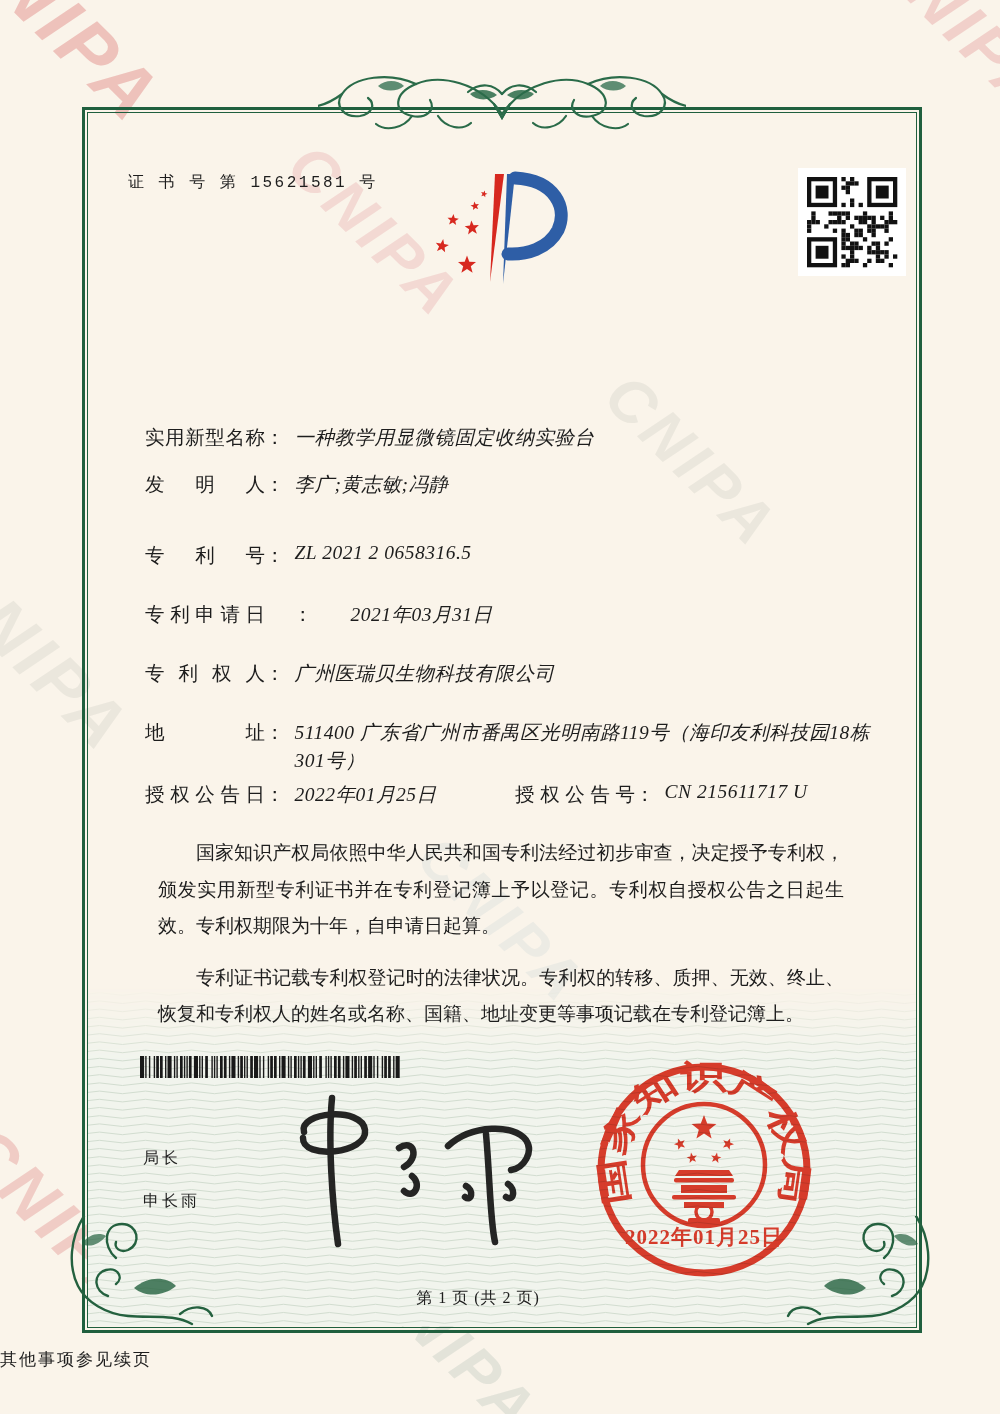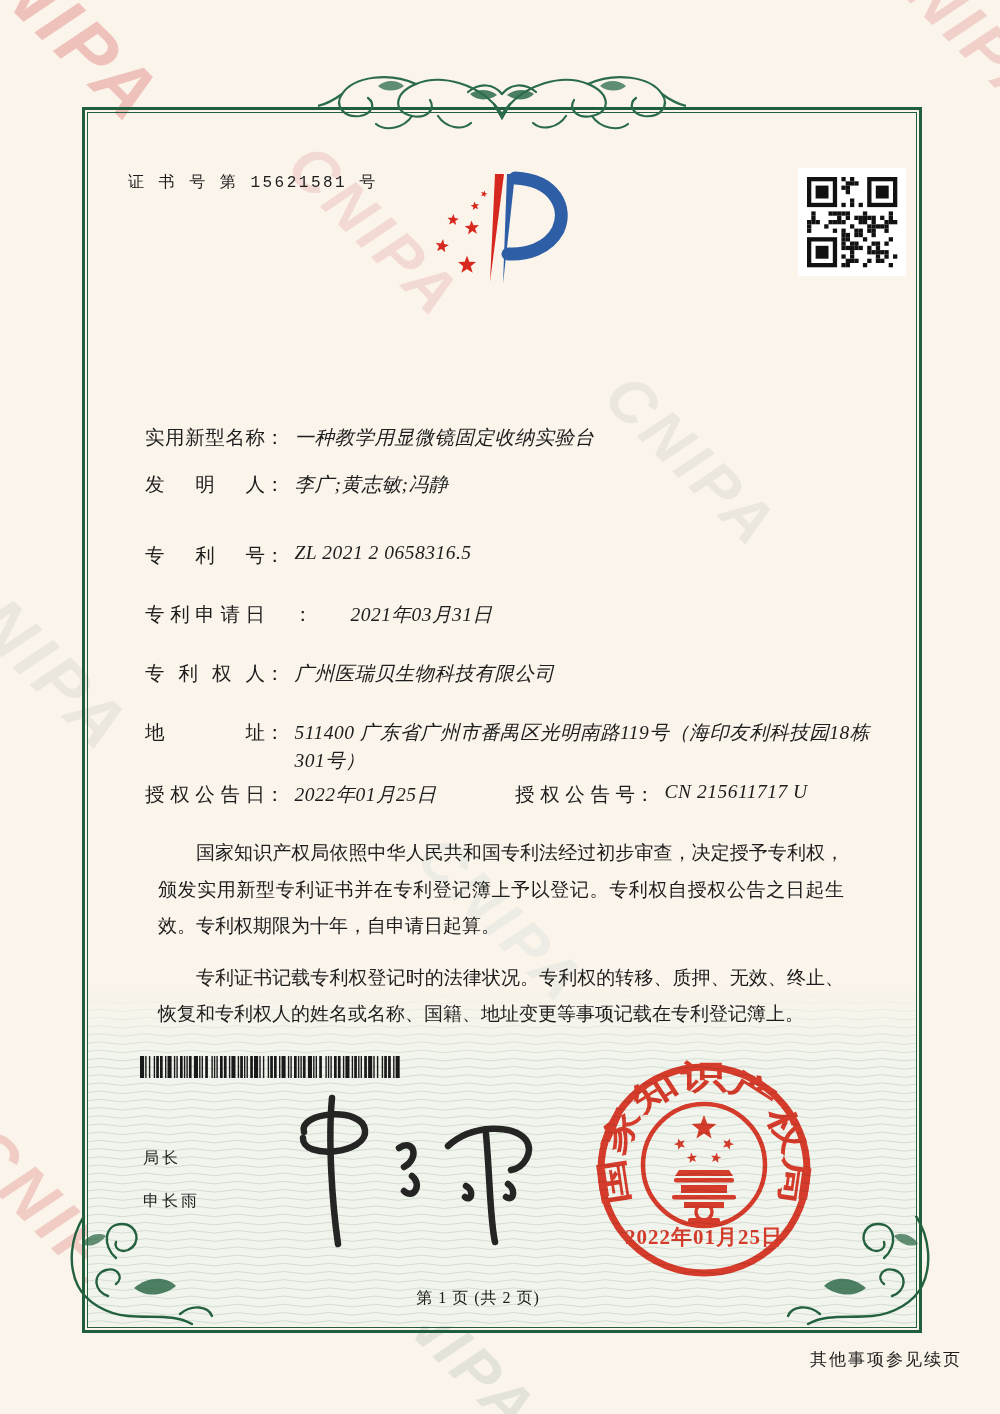--- a/index.html
+++ b/index.html
@@ -58,21 +58,21 @@
   
   .body{position:absolute; left:143px; top:820px; width:716px; font-size:19px;
     line-height:36.5px; text-align:justify; z-index:4;}
   .body p{margin:15px; text-indent:2em;}
   
   .barcode{position:absolute; left:140px; top:1056px; z-index:4;}
   .director{position:absolute; left:143px; top:1136px; font-size:16px; line-height:43px; letter-spacing:3px; z-index:4;}
   .sig{position:absolute; left:262px; top:1090px; z-index:5;}
   .seal{position:absolute; left:592px; top:1058px; z-index:6; mix-blend-mode:multiply; opacity:.95;}
   .pageno{position:absolute; left:82px; top:1288px; width:792px; text-align:center; font-size:16px; letter-spacing:1px; z-index:4;}
-  .note{position:absolute; left:0px; top:1348px; width:962px; text-align:right; font-size:17px; letter-spacing:2px; z-index:4;}
+  .note{position:absolute; left:0px; top:1348px; width:962px; text-align:left; font-size:17px; letter-spacing:2px; z-index:4;}
 </style>
 </head>
 <body>
 
 <div class="page">
 
   <div class="wm wm1">CNIPA</div>
   <div class="wm wm2">CNIPA</div>
   <div class="wm wm3">CNIPA</div>
   <div class="wm wm4">CNIPA</div>

